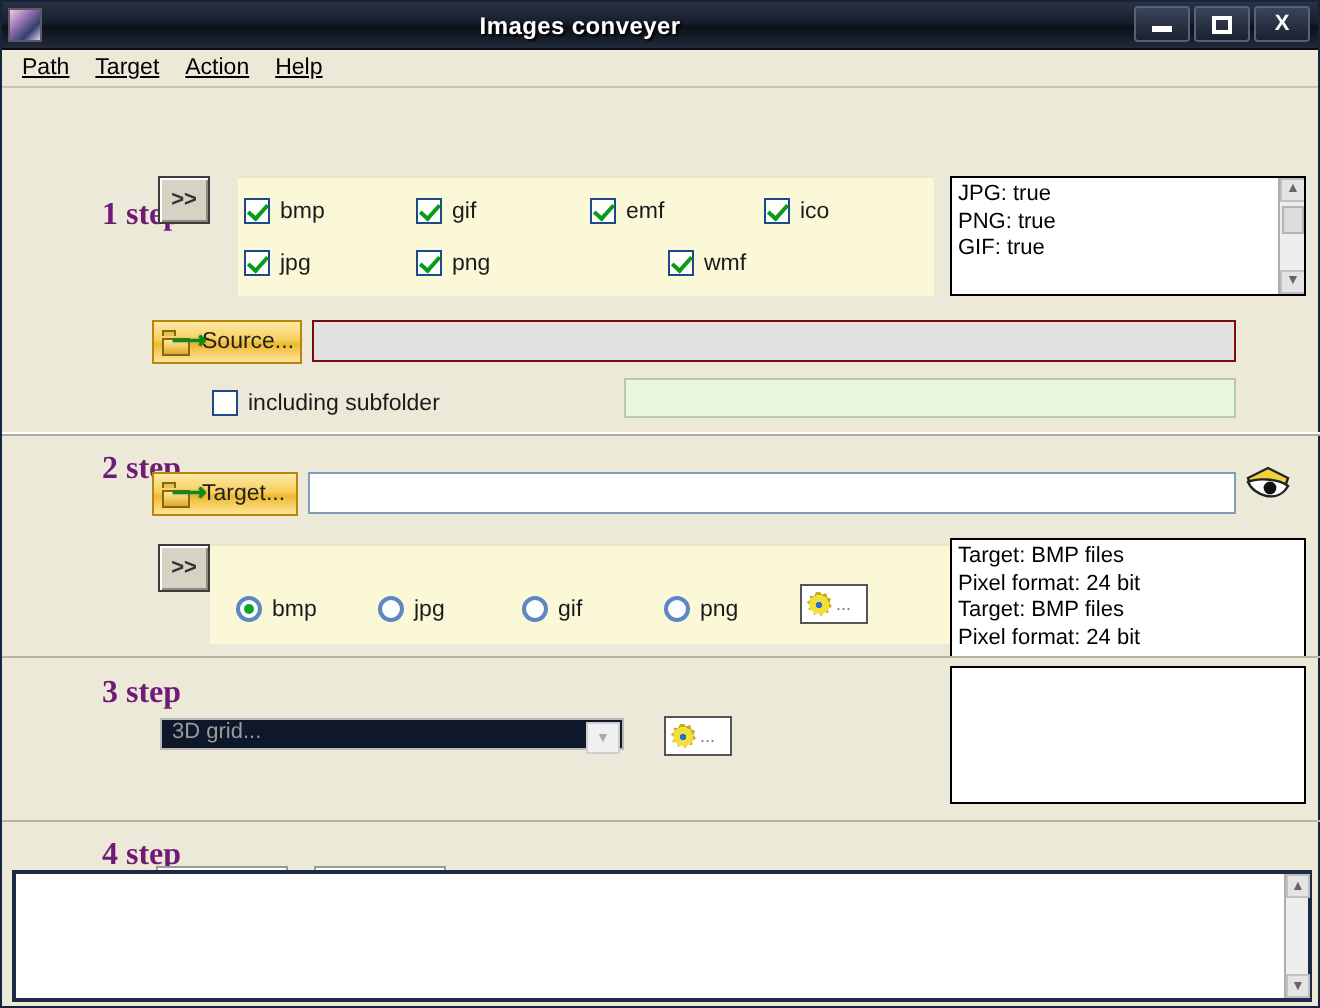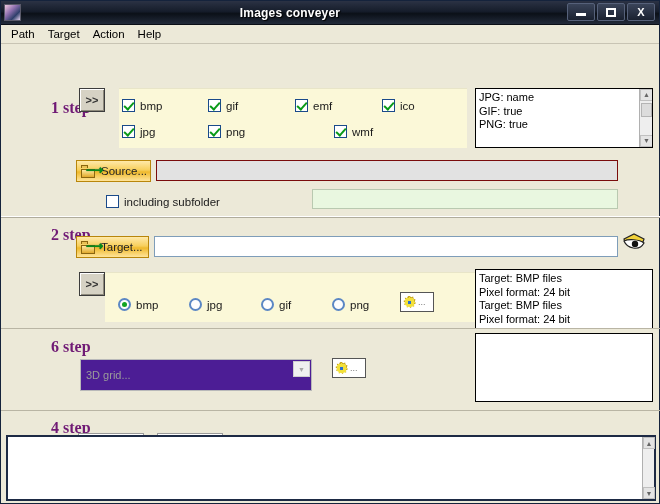--- a/index.html
+++ b/index.html
@@ -68,20 +68,21 @@
     background: #ece9d8;
     display: flex;
     align-items: center;
     padding-left: 6px;
     border-bottom: 1px solid #c8c4b4;
   }
   .menu-item {
     font-size: 11.5px;
     color: #000;
     padding: 1px 9px 1px 4px;
+    text-decoration: underline;
   }
 
   
   .step-area { position: relative; }
   .steplabel {
     position: absolute;
     color: #701a75;
     font-size: 16px;
     font-weight: bold;
     font-family: "Liberation Serif", serif;
@@ -279,24 +280,24 @@
     clip-path: polygon(50% 0%, 62% 13%, 78% 8%, 82% 25%, 97% 30%, 90% 46%, 100% 60%, 85% 68%, 86% 85%, 69% 84%, 58% 97%, 46% 86%, 30% 92%, 26% 76%, 9% 72%, 15% 56%, 3% 43%, 18% 34%, 14% 18%, 31% 20%, 38% 5%);
   }
 
   .hand-ic {
     position: absolute;
     width: 26px; height: 26px;
   }
 
   .combo {
     position: absolute;
-    height: 32px;
-    background: #4c1d95;
+    height: 16px;
+    background: #0f172a;
     border: 1px solid #b9b9b9;
-    display: flex; align-items: center;
+    display: flex; 
     font-size: 11px;
     color: #9a9a9a;
     padding-left: 5px;
   }
   .combo .arw {
     position: absolute;
     right: 1px; top: 1px;
     width: 17px; height: 16px;
     background: #f0f0f0;
     border: 1px solid #cfcfcf;
@@ -424,23 +425,23 @@
     <div class="cb checked" style="left:207px; top:81px;">
       <span class="box"></span>
       <span>png</span>
     </div>
     <div class="cb checked" style="left:294px; top:81px;padding-left:39px;">
       <span class="box"></span>
       <span>wmf</span>
     </div>
 
     <div class="listpanel" style="left:474px; top:44px; width:178px; height:60px;">
-      <div>JPG: name</div>
+      <div>JPG: true</div>
+      <div>PNG: true</div>
       <div>GIF: true</div>
-      <div>PNG: true</div>
       <div class="vscroll">
         <div class="arrow">▲</div>
         <div class="thumb"></div>
         <div class="arrow bot">▼</div>
       </div>
     </div>
 
     <div class="gold-btn" style="left:75px; top:116px; width:75px;">
       <span class="folder-ic">
         <span class="body"></span>
@@ -509,21 +510,21 @@
       <div>Target: BMP files</div>
       <div>Pixel format: 24 bit</div>
       <div>Target: BMP files</div>
       <div>Pixel format: 24 bit</div>
     </div>
 
     <div class="sep" style="top:284px;"></div>
   </div>
 
   <div class="step-area">
-    <div class="steplabel" style="left:14px; top:294px;">6 step</div>
+    <div class="steplabel" style="left:14px; top:294px;">3 step</div>
 
     <div class="combo" style="left:79px; top:315px; width:232px;">
       <span>3D grid...</span>
       <span class="arw">▼</span>
     </div>
 
     <div class="gear-btn" style="left:331px; top:314px;">
       <span class="gear-ic"></span>
       <span>...</span>
     </div>

